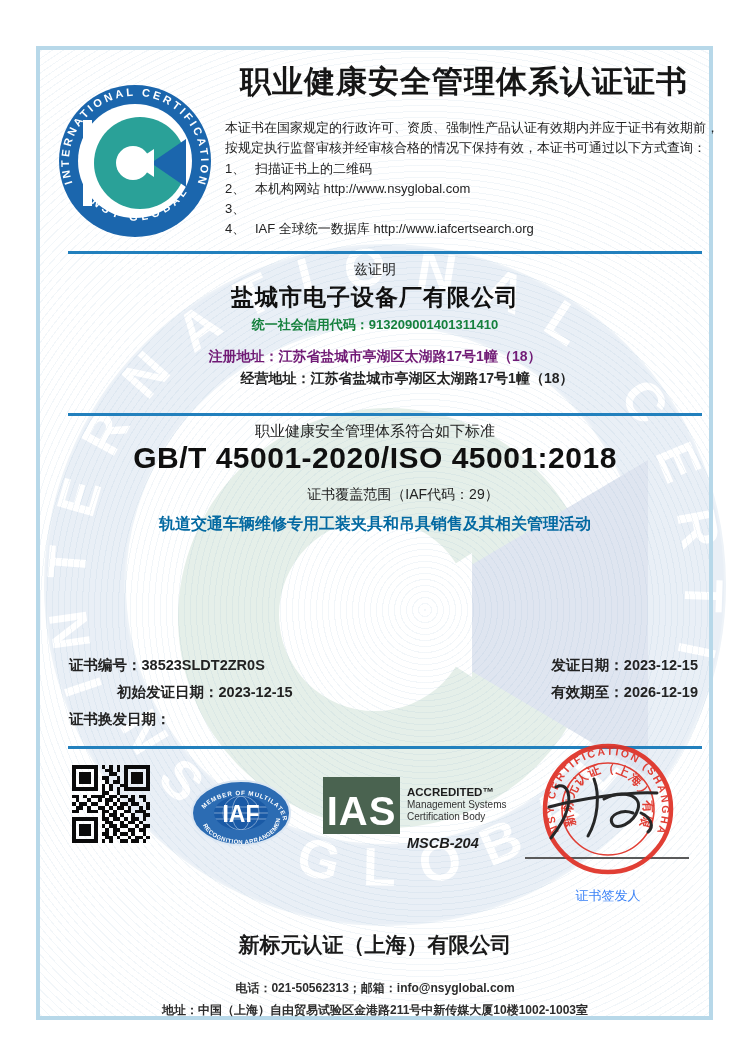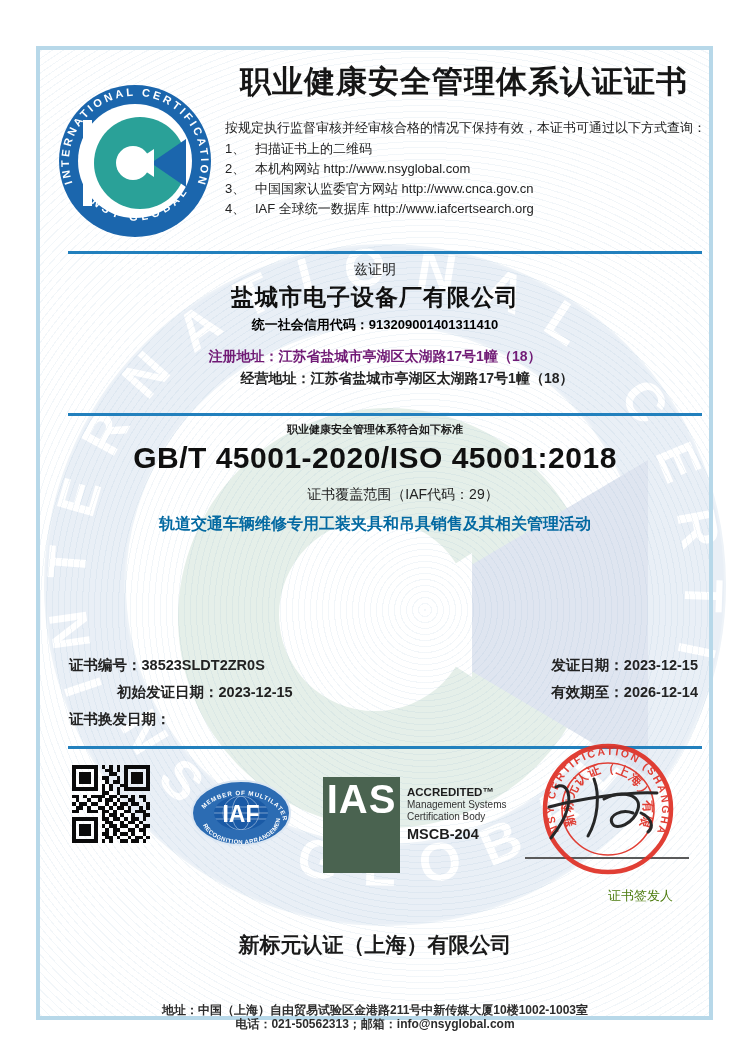--- a/index.html
+++ b/index.html
@@ -19,49 +19,49 @@
   .intro .pline{white-space:nowrap;}
   .ilist{margin-top:1px;}
   .irow{display:flex;white-space:nowrap;}
   .irow .num{width:30px;flex:0 0 30px;}
   
   .rule{left:68px;width:634px;height:3px;background:#2280bd;}
   
   .csec{left:40px;width:670px;text-align:center;white-space:nowrap;}
   .certify-heading{top:261px;font-size:14px;color:#222;}
   .company{top:282px;font-size:23px;font-weight:700;color:#111;letter-spacing:1px;}
-  .credit{top:316px;font-size:13px;font-weight:700;color:#000000;}
+  .credit{top:316px;font-size:13px;font-weight:700;color:#15803d;}
   .addr1{top:348px;font-size:14px;font-weight:700;color:#701a75;}
   .addr2{top:370px;font-size:14px;font-weight:700;color:#222;margin-left:32px;}
-  .std-heading{top:422px;font-size:11px;font-weight:700;color:#1c1c1c;}
+  .std-heading{top:422px;font-size:15px;font-weight:400;color:#1c1c1c;}
   .std-code{top:441px;font-size:30px;font-weight:700;color:#101010;letter-spacing:0.5px;}
   .scope-label{top:486px;font-size:14px;color:#222;padding-left:28px;}
   .scope{top:514px;font-size:16px;font-weight:700;color:#0369a1;}
   
   .det{font-size:14.5px;font-weight:700;color:#222;white-space:nowrap;}
   .det-l{left:69px;text-align:right;}
   .det-r{right:52px;text-align:right;}
   .dr1{top:656px;} .dr2{top:683px;margin-left:48px;} .dr3{top:710px;}
   
   .qr{left:72px;top:765px;width:78px;height:78px;}
   .iaf{left:190px;top:780px;}
-  .ias-box{left:323px;top:777px;width:77px;height:96px;background:#4a6350;display:flex;align-items:flex-start;justify-content:center;}
+  .ias-box{left:323px;top:777px;width:77px;height:57px;background:#4a6350;display:flex;align-items:flex-end;justify-content:center;}
   .ias-box span{color:#fff;font-size:40px;font-weight:700;letter-spacing:1px;}
   .ias-text{left:407px;top:786px;width:130px;color:#1c1c1c;}
   .ias-text .l1{font-size:11.5px;font-weight:700;line-height:13px;}
   .ias-text .l2,.ias-text .l3{font-size:10px;line-height:12px;color:#333;}
-  .ias-text .l4{font-size:14.5px;font-weight:700;margin-top:3px;}
+  .ias-text .l4{font-size:14.5px;font-weight:700;margin-top:12px;font-style:italic;}
   
   .sign-line{left:525px;top:857px;width:164px;height:2px;background:#5a5a5a;}
-  .signer{left:543px;top:887px;width:130px;text-align:right;font-size:13px;color:#4d7c0f;white-space:nowrap;}
+  .signer{left:543px;top:887px;width:130px;text-align:center;font-size:13px;color:#3b82f6;white-space:nowrap;}
   .seal-svg{left:538px;top:739px;opacity:0.93;}
   
   .f-company{top:931px;font-size:21px;font-weight:600;color:#1a1a1a;}
   .f-addr{top:1002px;font-size:12px;font-weight:700;color:#2c2c2c;}
-  .f-contact{top:980px;font-size:12px;font-weight:700;color:#2c2c2c;margin-top:36px;}
+  .f-contact{top:980px;font-size:12px;font-weight:700;color:#2c2c2c;}
 </style>
 </head>
 <body>
 
 <div class="page">
 
   <svg class="wm" width="750" height="1061" viewBox="0 0 750 1061" aria-hidden="true">
     <defs>
       <path id="wmTop" d="M 103,688 A 300,300 0 1 1 667,688" fill="none"></path>
       <path id="wmBot" d="M 103,688 A 300,300 0 0 0 667,688" fill="none"></path>
@@ -100,33 +100,33 @@
     <circle cx="83" cy="80" r="46" fill="#2aa198"></circle>
     <polygon points="94,80 129,56 129,104" fill="#1b66ad"></polygon>
     <circle cx="76" cy="80" r="17" fill="#ffffff"></circle>
     <polygon points="76,80 97,66 97,94" fill="#ffffff"></polygon>
     <rect x="26" y="37" width="9" height="86" fill="#ffffff"></rect>
   </svg>
 
   <div class="z title">职业健康安全管理体系认证证书</div>
 
   <div class="z intro">
+    <div class="pline">本证书在国家规定的行政许可、资质、强制性产品认证有效期内并应于证书有效期前，</div>
     <div class="pline">按规定执行监督审核并经审核合格的情况下保持有效，本证书可通过以下方式查询：</div>
     <div class="ilist">
       <div class="irow">
         <span class="num">1、</span>
         <span>扫描证书上的二维码</span>
       </div>
       <div class="irow">
         <span class="num">2、</span>
         <span>本机构网站 http://www.nsyglobal.com</span>
       </div>
       <div class="irow">
         <span class="num">3、</span>
-        <span>中国国家认监委官方网站 http://www.cnca.gov.cn</span>
       </div>
       <div class="irow">
         <span class="num">4、</span>
         <span>IAF 全球统一数据库 http://www.iafcertsearch.org</span>
       </div>
     </div>
   </div>
 
   <div class="z rule" style="top:251px;"></div>
   <div class="z csec company">盐城市电子设备厂有限公司</div>
@@ -138,21 +138,21 @@
   <div class="z rule" style="top:413px;"></div>
   <div class="z csec std-heading">职业健康安全管理体系符合如下标准</div>
   <div class="z csec std-code">GB/T 45001-2020/ISO 45001:2018</div>
   <div class="z csec scope-label">证书覆盖范围（IAF代码：29）</div>
   <div class="z csec scope">轨道交通车辆维修专用工装夹具和吊具销售及其相关管理活动</div>
 
   <div class="z det det-l dr1"><span>证书编号：</span><span>38523SLDT2ZR0S</span></div>
   <div class="z det det-l dr2"><span>初始发证日期：</span><span>2023-12-15</span></div>
   <div class="z det det-l dr3"><span>证书换发日期：</span><span></span></div>
   <div class="z det det-r dr1"><span>发证日期：</span><span>2023-12-15</span></div>
-  <div class="z det det-r dr2"><span>有效期至：</span><span>2026-12-14</span></div>
+  <div class="z det det-r dr2"><span>有效期至：</span><span>2026-12-19</span></div>
 
   <div class="z rule" style="top:746px;"></div>
 
   <svg id="qr" class="z qr" viewBox="0 0 21 21" shape-rendering="crispEdges">
       <rect x="0" y="0" width="1" height="1" fill="#0a0a0a"></rect>
       <rect x="1" y="0" width="1" height="1" fill="#0a0a0a"></rect>
       <rect x="2" y="0" width="1" height="1" fill="#0a0a0a"></rect>
       <rect x="3" y="0" width="1" height="1" fill="#0a0a0a"></rect>
       <rect x="4" y="0" width="1" height="1" fill="#0a0a0a"></rect>
       <rect x="5" y="0" width="1" height="1" fill="#0a0a0a"></rect>

